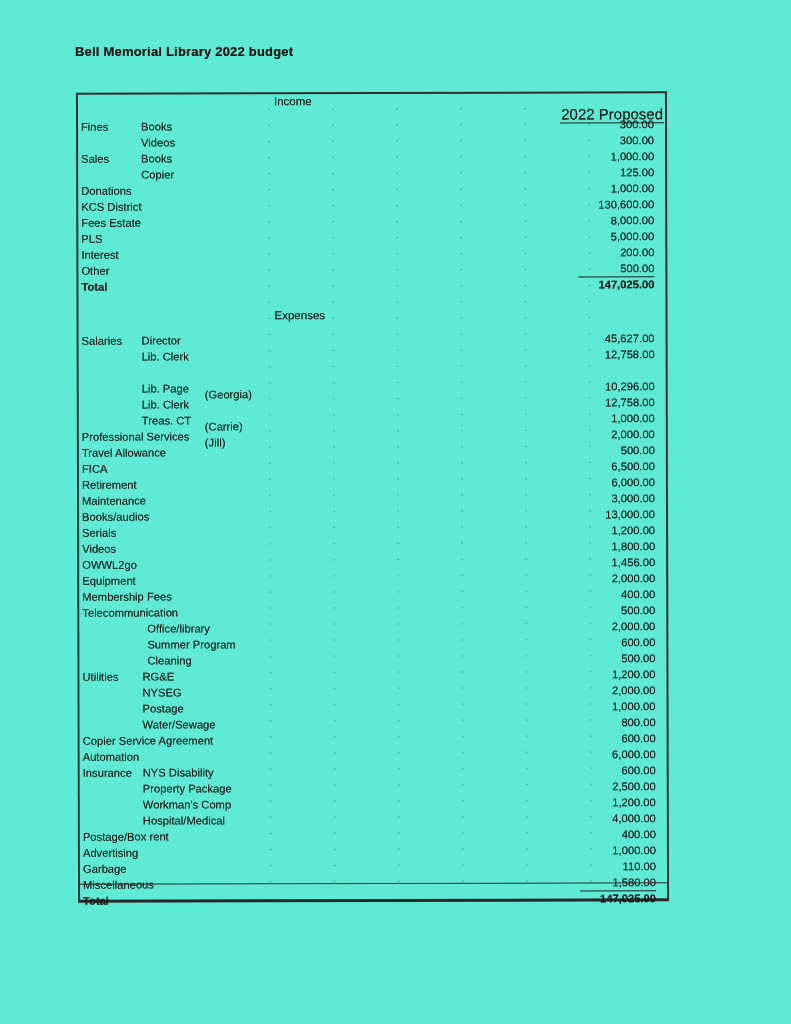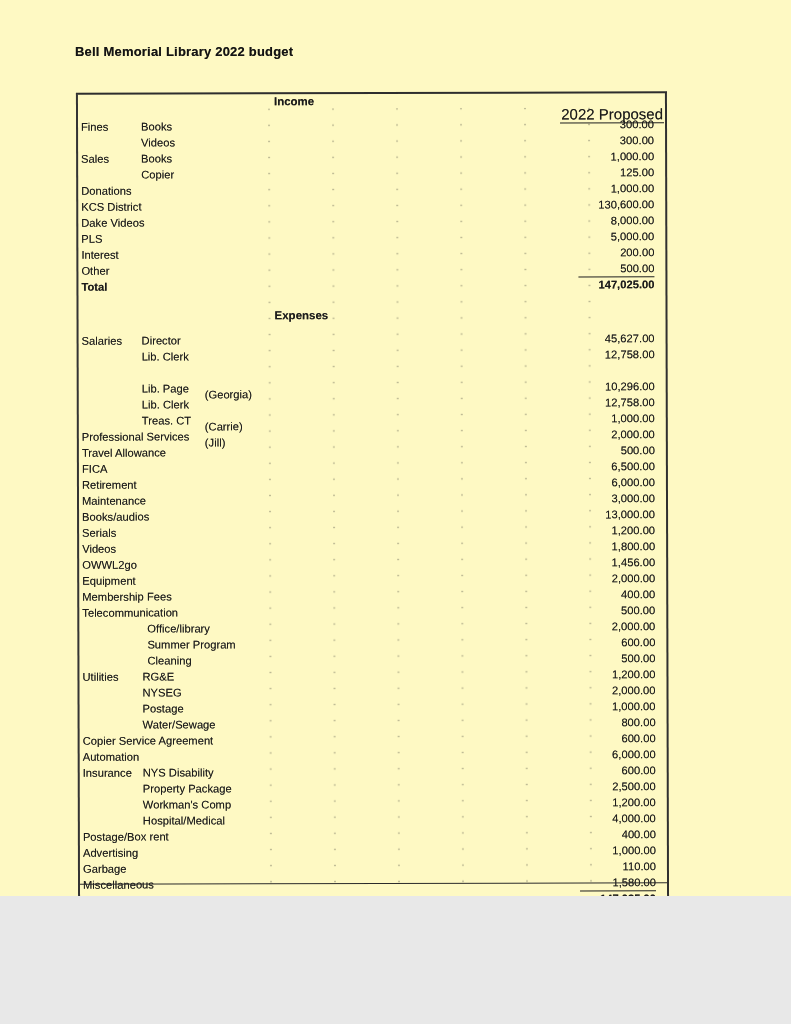--- a/index.html
+++ b/index.html
@@ -1,17 +1,17 @@
 <!DOCTYPE html>
 <html><head>
 <meta charset="utf-8">
 <style>
   html,body{margin:0;padding:0;background:#e8e8e8;}
   .page{
-    position:relative;width:791px;height:896px;margin:0 auto;background:#fef9c3;
+    position:relative;width:791px;height:1024px;margin:0 auto;background:#5eead4;
     font-family:"Liberation Sans","DejaVu Sans",sans-serif;color:#1b1b1b;overflow:hidden;
   }
   .doc-title{
     position:absolute;left:75px;top:44px;font-size:13px;font-weight:bold;
     letter-spacing:.2px;color:#141414;text-shadow:0 0 .5px rgba(20,20,20,.65);
   }
   .sheet{
     position:absolute;left:77px;top:92px;width:587px;
     border-top:2px solid #2e2e2e;border-left:2px solid #343434;
     border-right:2px solid #303030;border-bottom:3px solid #272727;
@@ -20,21 +20,21 @@
   }
   
   .dots{
     position:absolute;left:150px;top:14px;right:28px;bottom:10px;
     background-image:radial-gradient(circle,rgba(40,40,40,.30) .8px,transparent 1.15px);
     background-size:64px 16.1px;background-position:9px 9px;
     pointer-events:none;
   }
   .header-row{position:relative;height:15px;line-height:14px;}
   .header-row.expenses-hr{height:16px;line-height:16px;}
-  .section-label{position:absolute;left:196px;font-weight:bold;font-size:11.5px;white-space:nowrap;}
+  .section-label{position:absolute;left:196px;font-weight:normal;font-size:11.5px;white-space:nowrap;}
   .col-header{
     position:absolute;right:1px;top:13px;font-size:15px;white-space:nowrap;
     border-bottom:1.2px solid #1f1f1f;padding:1px 1px;
   }
   .spacer{height:22px;}
   .row{position:relative;height:16px;line-height:16px;font-size:11.2px;}
   .cell{position:absolute;top:9px;white-space:nowrap;}
   .c1{left:3px;}
   .c2{left:63px;}
   .c2b{left:68px;}
@@ -81,21 +81,21 @@
         </div>
         <div class="row">
           <span class="cell c1">Donations</span>
           <span class="amt">1,000.00</span>
         </div>
         <div class="row">
           <span class="cell c1">KCS District</span>
           <span class="amt">130,600.00</span>
         </div>
         <div class="row">
-          <span class="cell c1">Dake Videos</span>
+          <span class="cell c1">Fees Estate</span>
           <span class="amt">8,000.00</span>
         </div>
         <div class="row">
           <span class="cell c1">PLS</span>
           <span class="amt">5,000.00</span>
         </div>
         <div class="row">
           <span class="cell c1">Interest</span>
           <span class="amt">200.00</span>
         </div>

